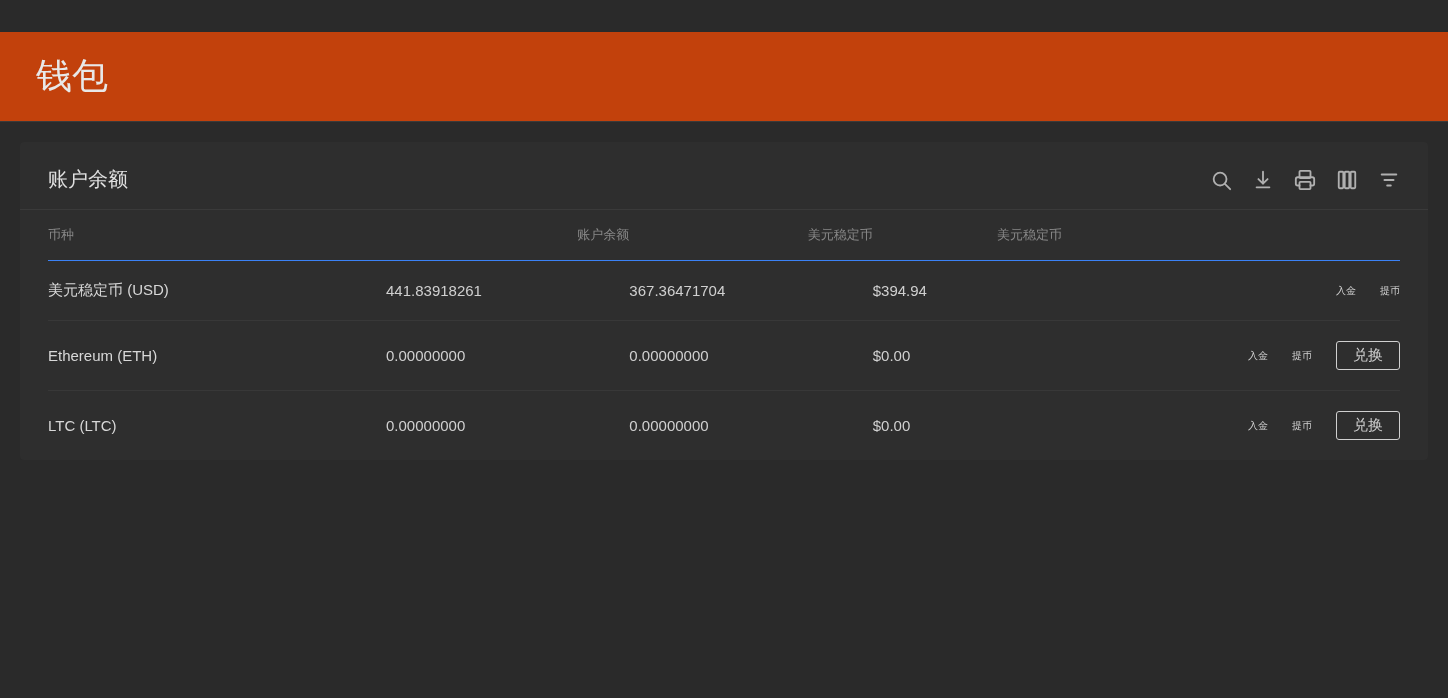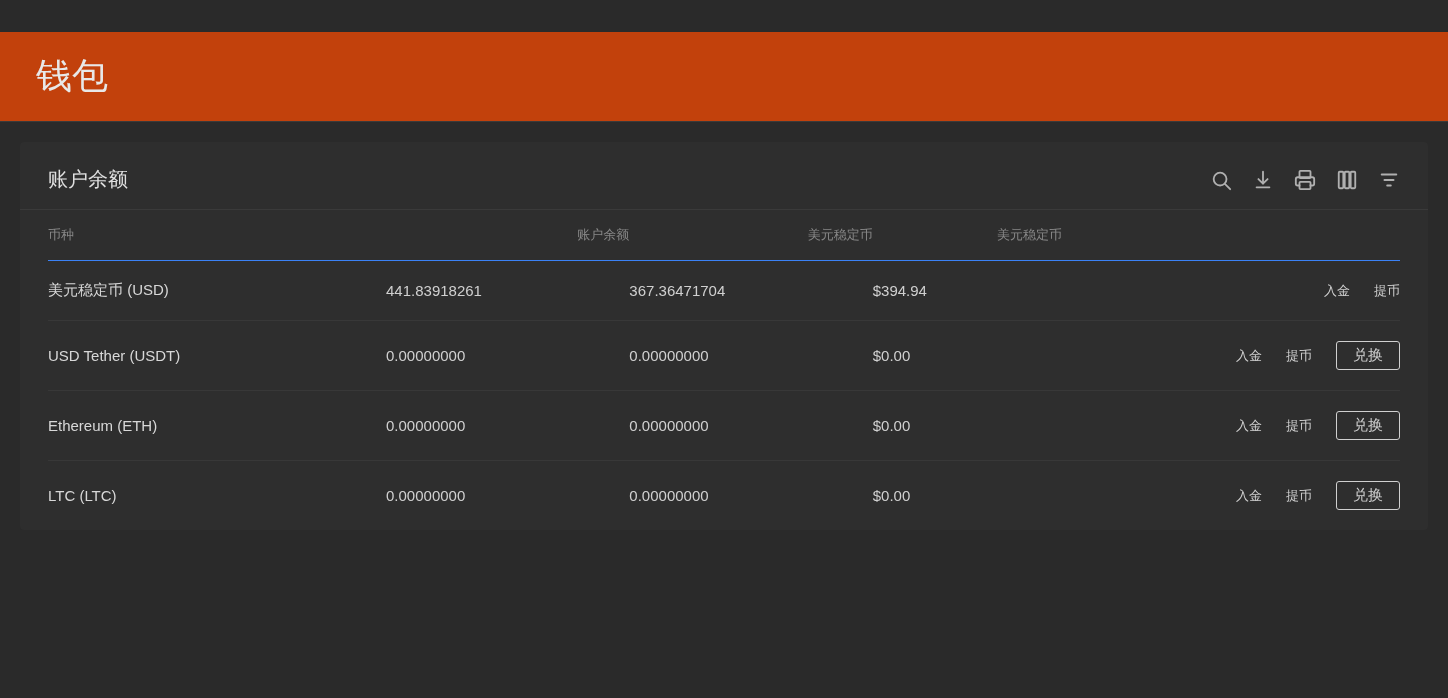--- a/index.html
+++ b/index.html
@@ -101,21 +101,21 @@
       display: flex;
       align-items: center;
       justify-content: flex-end;
       gap: 24px;
     }
 
     .btn-action {
       background: none;
       border: none;
       color: #d0d0d0;
-      font-size: 13px;
+      font-size: 10px;
       cursor: pointer;
       padding: 0;
     }
     .btn-action.disabled {
       color: #555;
       cursor: default;
     }
 
     .btn-exchange {
       background: none;
@@ -213,33 +213,20 @@
             <td class="right">367.36471704</td>
             <td class="right">$394.94</td>
             <td>
               <div class="action-cell">
                 <button class="btn-action">入金</button>
                 <button class="btn-action">提币</button>
               </div>
             </td>
           </tr>
           <tr>
-            <td class="currency-name">USD Tether (USDT)</td>
-            <td class="right">0.00000000</td>
-            <td class="right">0.00000000</td>
-            <td class="right">$0.00</td>
-            <td>
-              <div class="action-cell">
-                <button class="btn-action">入金</button>
-                <button class="btn-action">提币</button>
-                <button class="btn-exchange">兑换</button>
-              </div>
-            </td>
-          </tr>
-          <tr>
             <td class="currency-name">Ethereum (ETH)</td>
             <td class="right">0.00000000</td>
             <td class="right">0.00000000</td>
             <td class="right">$0.00</td>
             <td>
               <div class="action-cell">
                 <button class="btn-action">入金</button>
                 <button class="btn-action">提币</button>
                 <button class="btn-exchange">兑换</button>
               </div>

